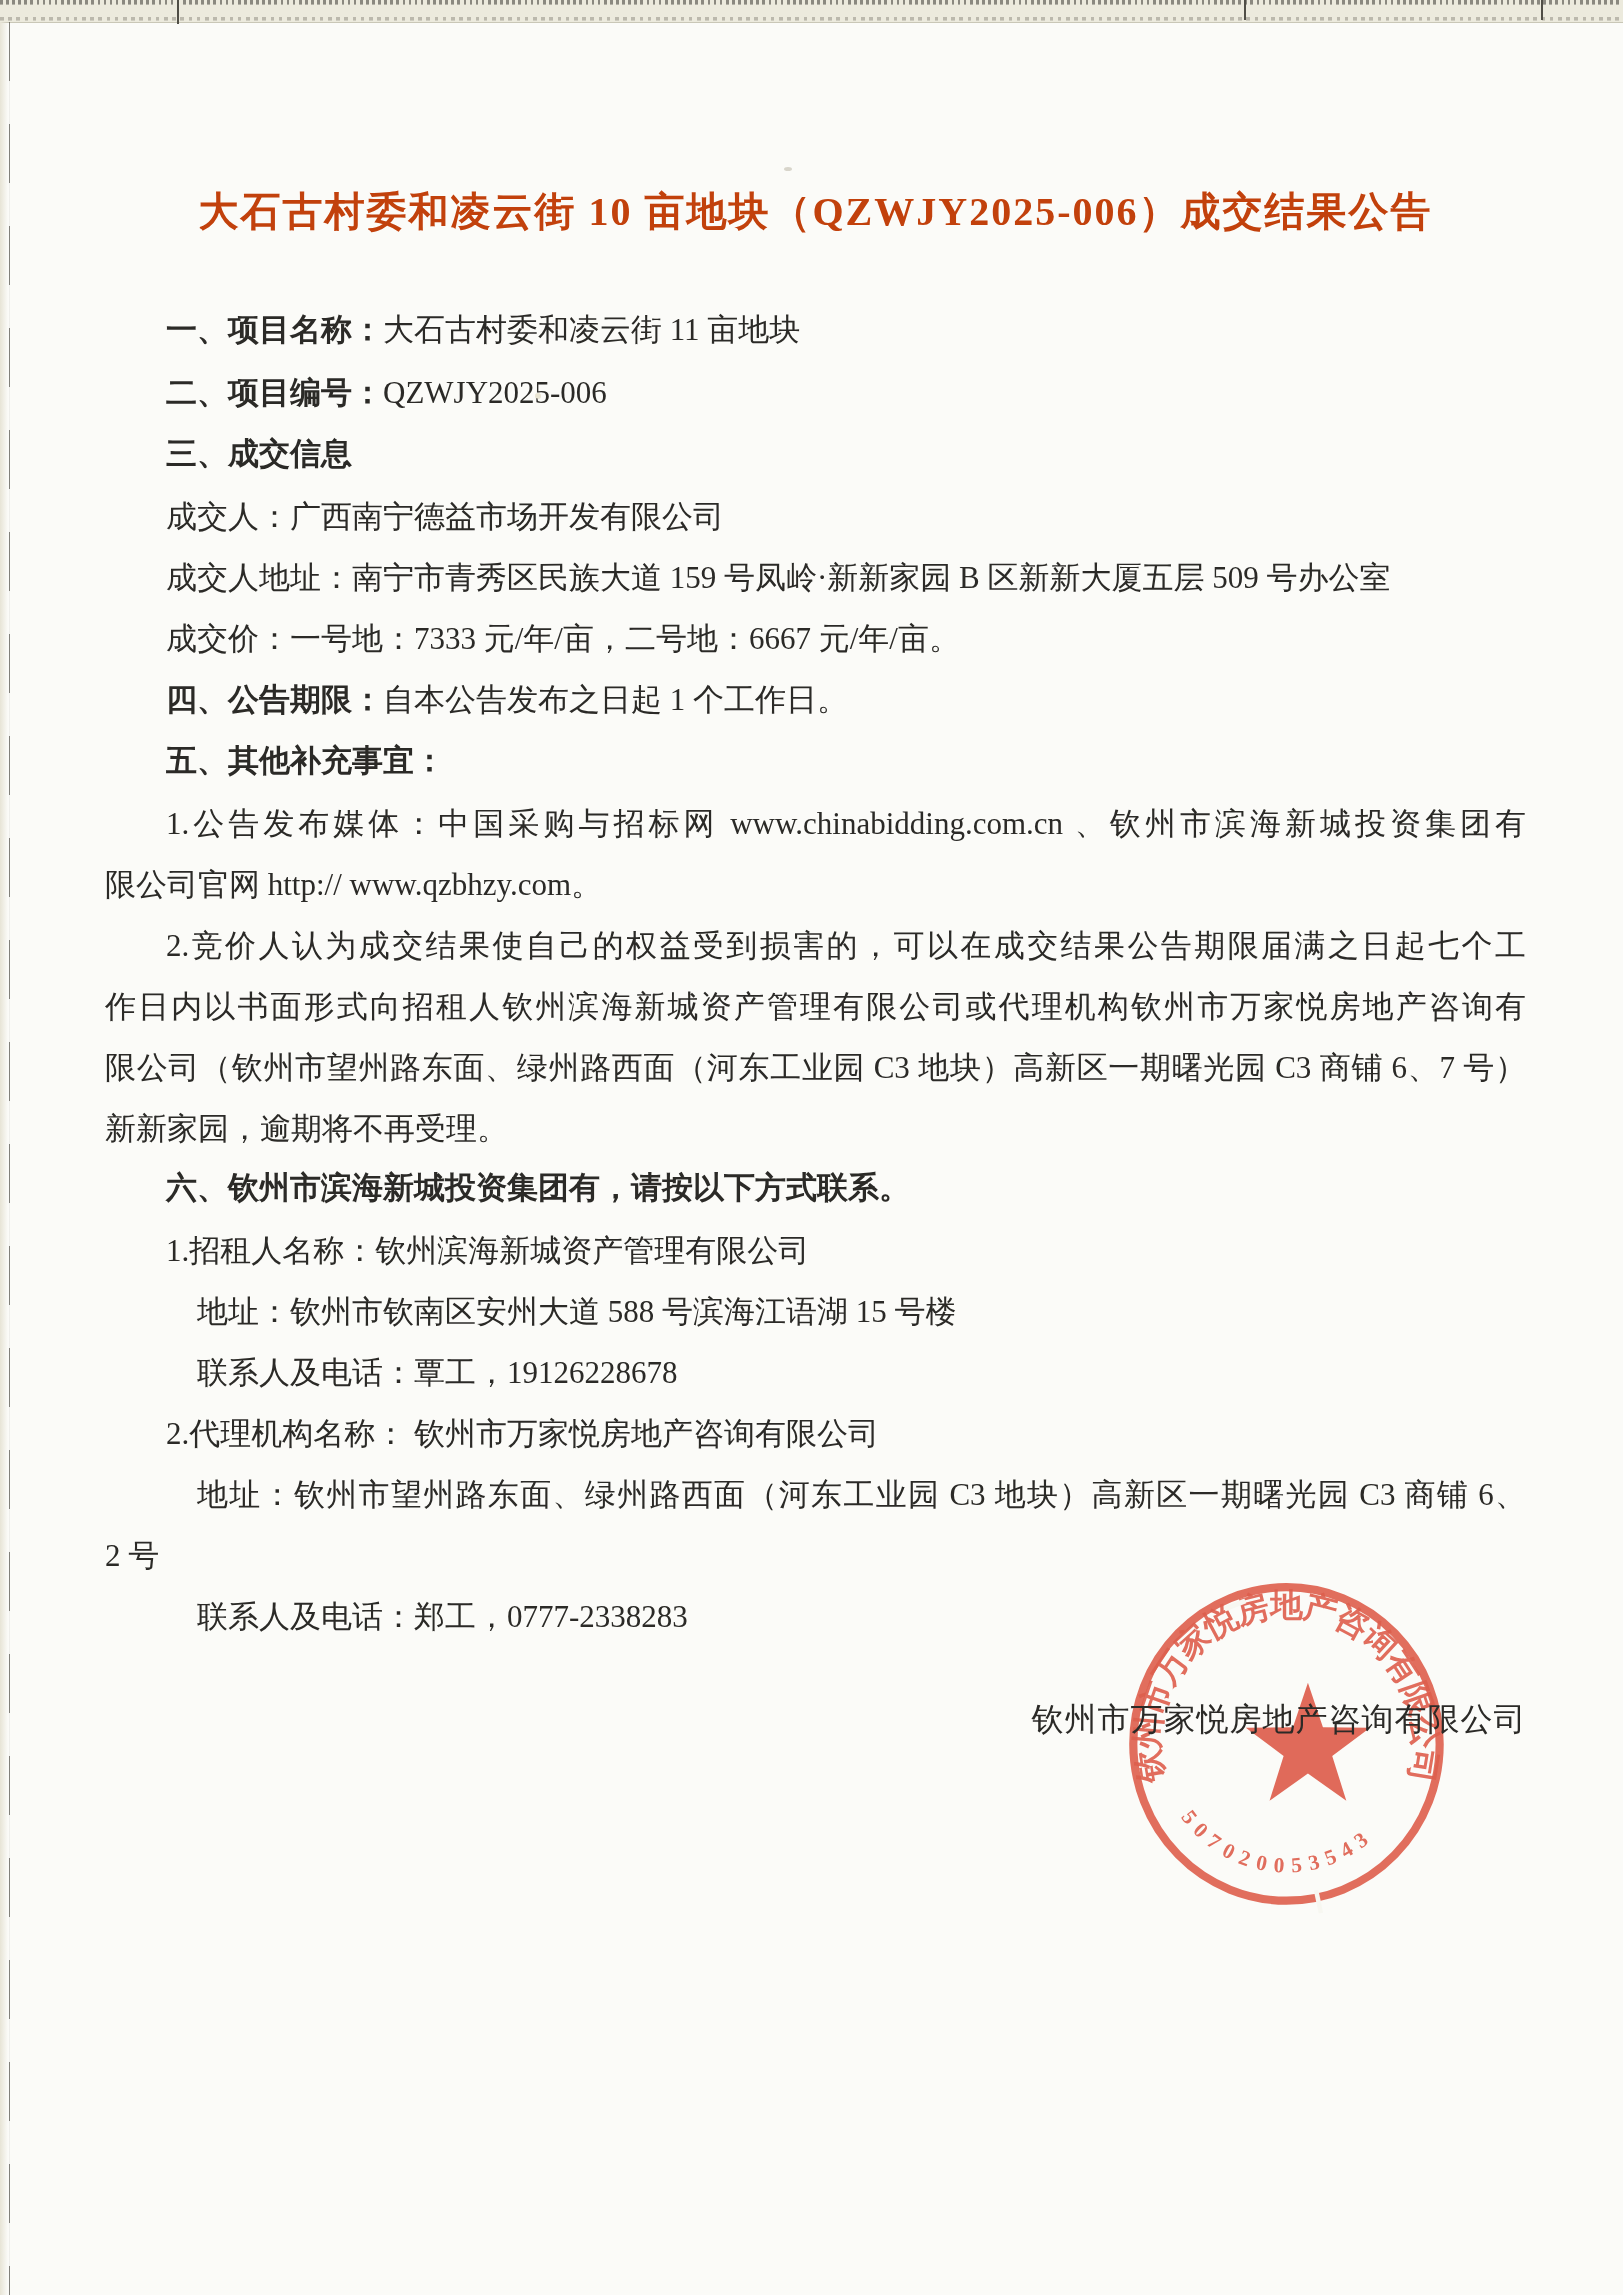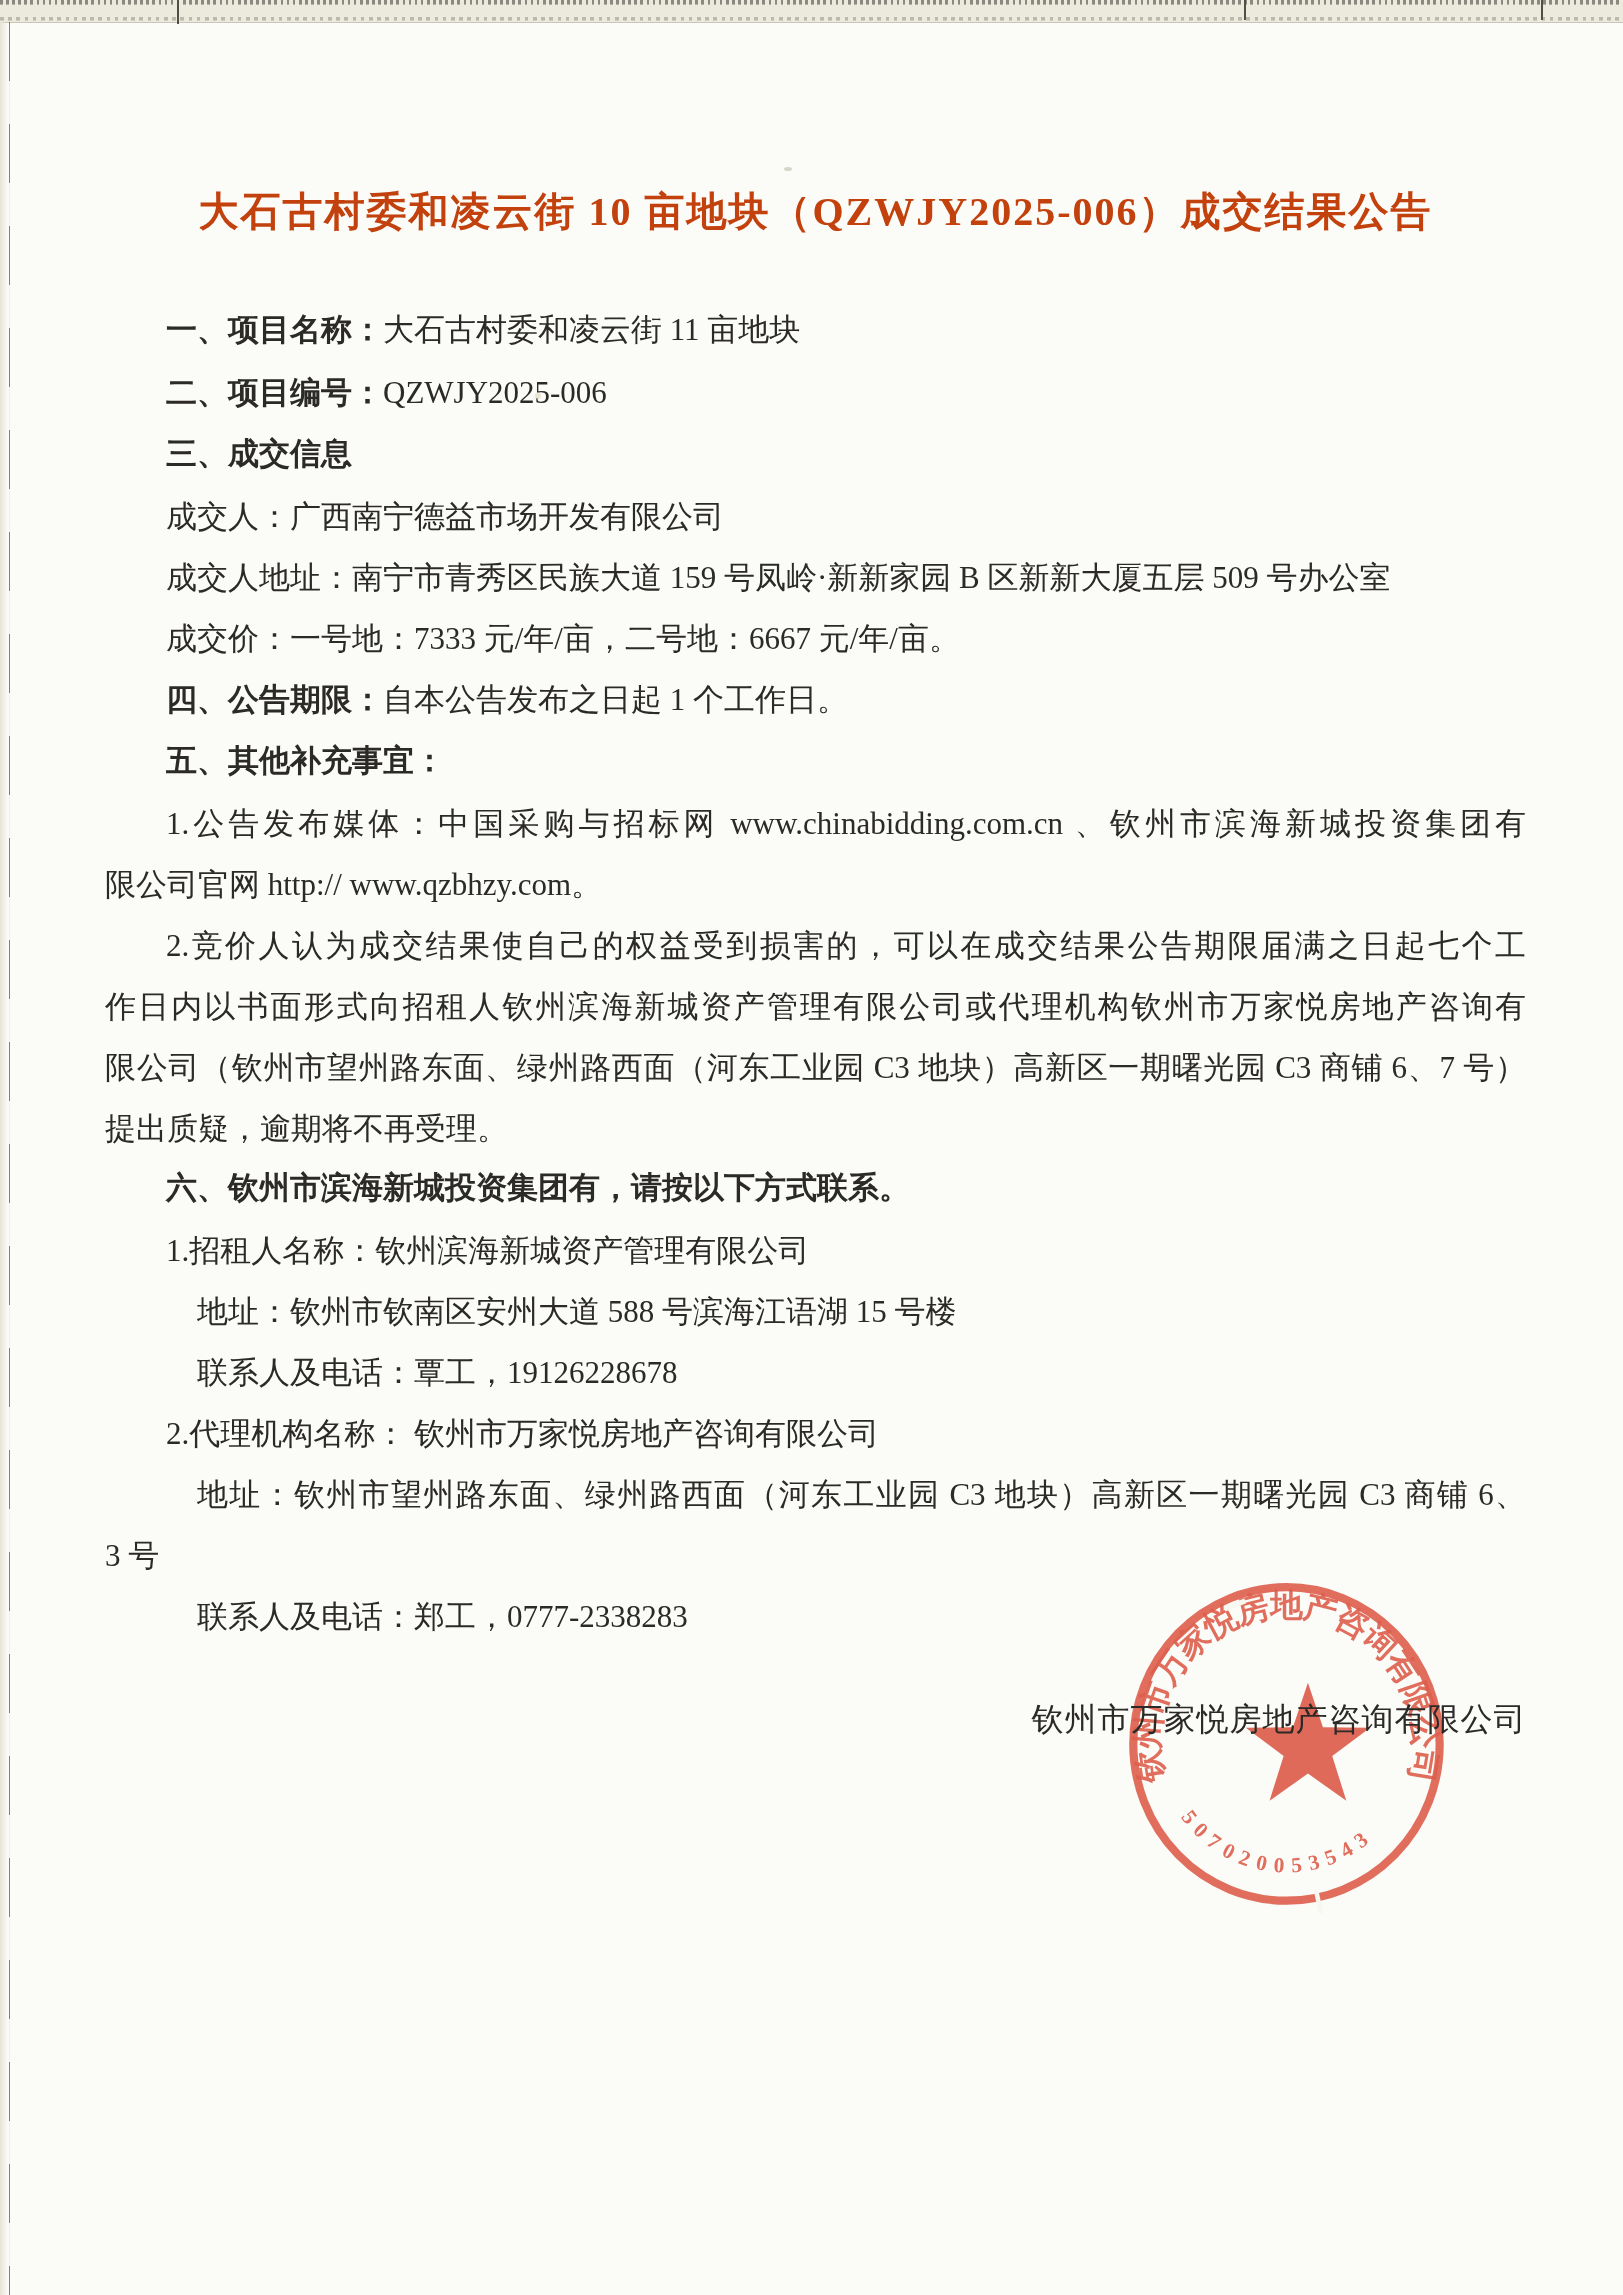--- a/index.html
+++ b/index.html
@@ -82,28 +82,28 @@
     <p class="ln i2">成交人：广西南宁德益市场开发有限公司</p>
     <p class="ln i2">成交人地址：南宁市青秀区民族大道 159 号凤岭·新新家园 B 区新新大厦五层 509 号办公室</p>
     <p class="ln i2">成交价：一号地：7333 元/年/亩，二号地：6667 元/年/亩。</p>
     <p class="ln i2"><span class="bold">四、公告期限：</span><span>自本公告发布之日起 1 个工作日。</span></p>
     <p class="ln i2 bold">五、其他补充事宜：</p>
     <p class="ln i2 jln">1.公告发布媒体：中国采购与招标网 www.chinabidding.com.cn 、钦州市滨海新城投资集团有</p>
     <p class="ln">限公司官网 http:// www.qzbhzy.com。</p>
     <p class="ln i2 jln">2.竞价人认为成交结果使自己的权益受到损害的，可以在成交结果公告期限届满之日起七个工</p>
     <p class="ln jln">作日内以书面形式向招租人钦州滨海新城资产管理有限公司或代理机构钦州市万家悦房地产咨询有</p>
     <p class="ln jln">限公司（钦州市望州路东面、绿州路西面（河东工业园 C3 地块）高新区一期曙光园 C3 商铺 6、7 号）</p>
-    <p class="ln">提出质疑，逾期将不再受理。</p>
+    <p class="ln">新新家园，逾期将不再受理。</p>
     <p class="ln i2 bold">六、钦州市滨海新城投资集团有，请按以下方式联系。</p>
     <p class="ln i2">1.招租人名称：钦州滨海新城资产管理有限公司</p>
     <p class="ln i3">地址：钦州市钦南区安州大道 588 号滨海江语湖 15 号楼</p>
     <p class="ln i3">联系人及电话：覃工，19126228678</p>
     <p class="ln i2">2.代理机构名称： 钦州市万家悦房地产咨询有限公司</p>
     <p class="ln i3 jln">地址：钦州市望州路东面、绿州路西面（河东工业园 C3 地块）高新区一期曙光园 C3 商铺 6、</p>
-    <p class="ln">3 号</p>
+    <p class="ln">2 号</p>
     <p class="ln i3">联系人及电话：郑工，0777-2338283</p>
   </div>
 
   <svg class="stamp" viewBox="0 0 660 680" xmlns="http://www.w3.org/2000/svg">
     <defs>
       <path id="arcTop" d="M 93.1 417.5 A 250 250 0 1 1 562.9 417.5" fill="none"></path>
       <path id="arcBottom" d="M 109.8 458 A 252 252 0 0 0 521 494" fill="none"></path>
     </defs>
     <ellipse cx="328" cy="332" rx="300" ry="307" fill="none" stroke="#df5340" stroke-width="16" opacity="0.9"></ellipse>
     <polygon points="370,212 399.4,299.5 491.7,300.4 417.6,355.5 445.2,443.5 370,390 294.8,443.5 322.4,355.5 248.3,300.4 340.6,299.5" fill="#df5340" opacity="0.92"></polygon>

